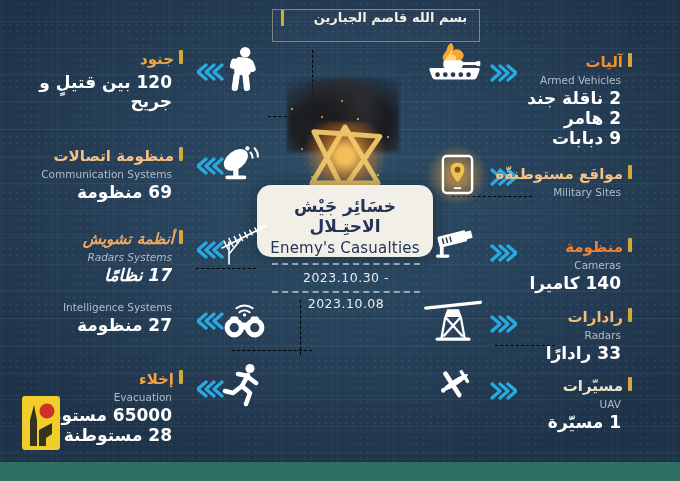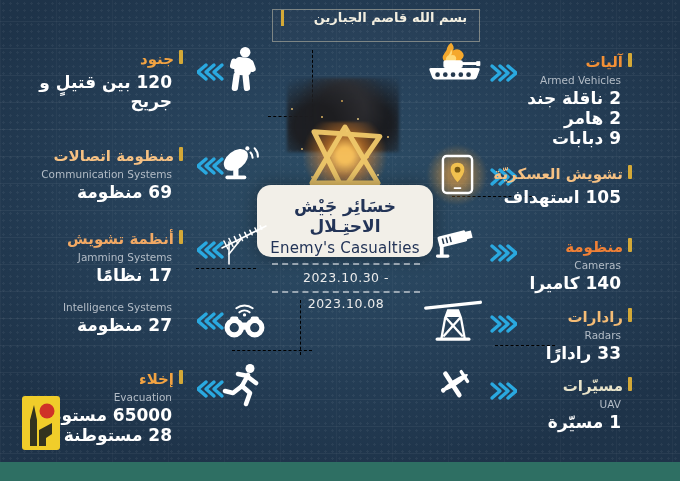--- a/index.html
+++ b/index.html
@@ -108,26 +108,26 @@
 
   <div class="stat-block" style="top:147px;left:8px;">
     <div class="title-row">
         <span class="title-ar" style="color:#f6c183">منظومة اتصالات</span>
         <span class="gold-bar"></span>
       </div>
     <div class="title-en">Communication Systems</div>
     <div class="stat-line">69 منظومة</div>
   </div>
 
-  <div class="stat-block" style="top:230px;left:8px;">
+  <div class="stat-block" style="top:230px;left:8px;font-style:italic;">
     <div class="title-row">
         <span class="title-ar" style="color:#f2a964">أنظمة تشويش</span>
         <span class="gold-bar"></span>
       </div>
-    <div class="title-en">Jamming Systems</div>
+    <div class="title-en">Radars Systems</div>
     <div class="stat-line">17 نظامًا</div>
   </div>
 
   <div class="stat-block" style="top:300px;left:8px;">
     <div class="title-en">Intelligence Systems</div>
     <div class="stat-line">27 منظومة</div>
   </div>
 
   <div class="stat-block" style="top:370px;left:8px;">
     <div class="title-row">
@@ -145,24 +145,24 @@
         <span class="gold-bar"></span>
       </div>
     <div class="title-en">Armed Vehicles</div>
     <div class="stat-line">2 ناقلة جند</div>
     <div class="stat-line">2 هامر</div>
     <div class="stat-line">9 دبابات</div>
   </div>
 
   <div class="stat-block" style="top:165px;left:457px;">
     <div class="title-row">
-        <span class="title-ar" style="color:#f6c183">تشويش العسكريّة</span>
-        <span class="gold-bar"></span>
-      </div>
-    <div class="stat-line">105 استهداف</div>
+        <span class="title-ar" style="color:#f6c183">مواقع مستوطنةّة</span>
+        <span class="gold-bar"></span>
+      </div>
+    <div class="title-en">Military Sites</div>
   </div>
 
   <div class="stat-block" style="top:238px;left:457px;">
     <div class="title-row">
         <span class="title-ar" style="color:#f08036">منظومة</span>
         <span class="gold-bar"></span>
       </div>
     <div class="title-en">Cameras</div>
     <div class="stat-line">140 كاميرا</div>
   </div>

